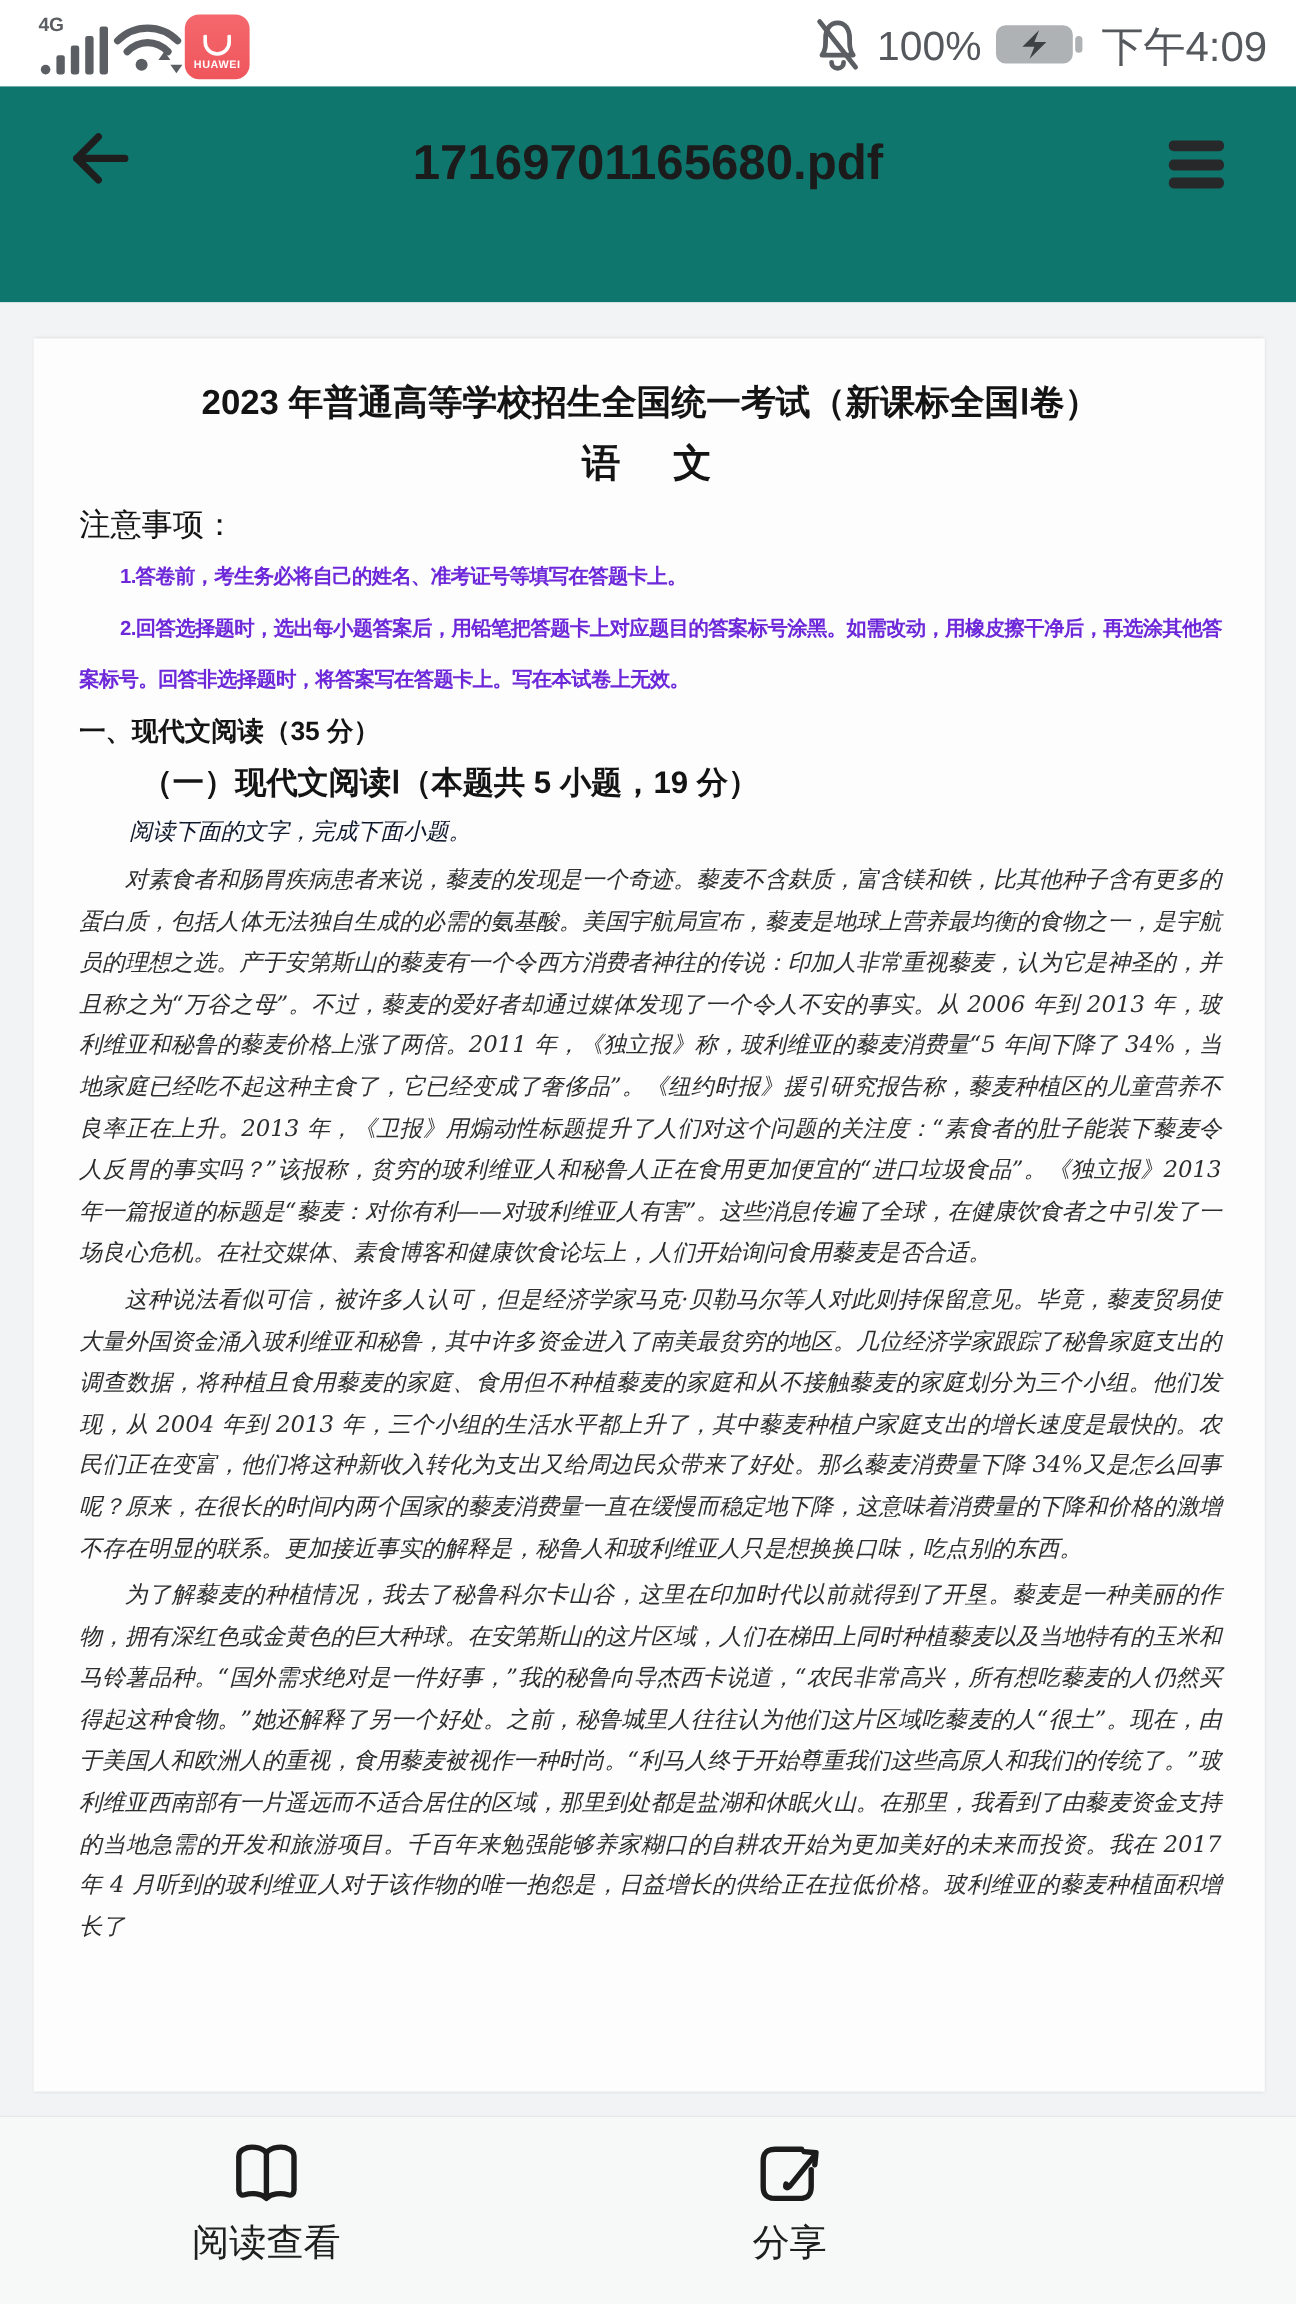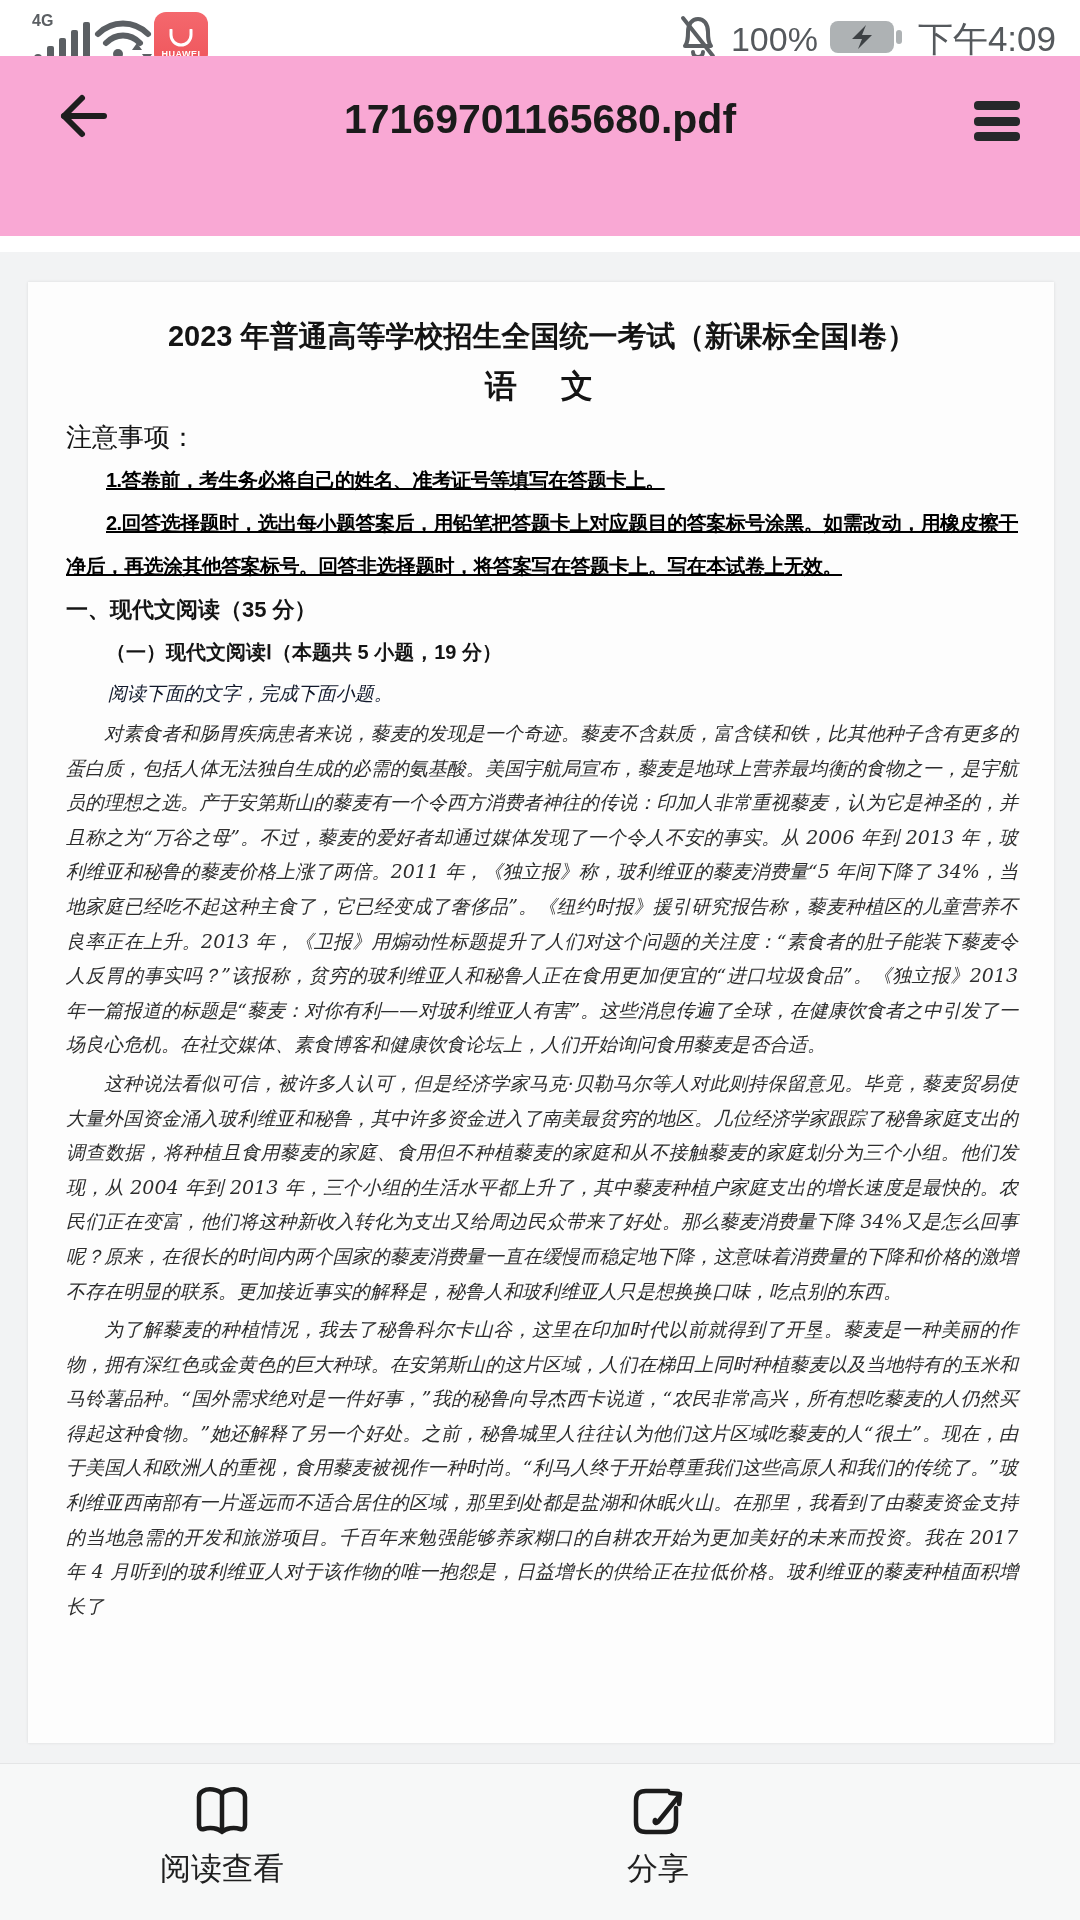--- a/index.html
+++ b/index.html
@@ -23,21 +23,21 @@
   .sb-time{font-size:35px;color:#55595d;margin-left:4px;}
   .app-badge{
     width:54px;height:54px;border-radius:12px;
     background:linear-gradient(180deg,#f4686d 0%,#ef565c 100%);
     display:flex;flex-direction:column;align-items:center;justify-content:flex-end;
     padding-bottom:7px;box-sizing:border-box;
   }
   .app-badge-label{font-size:9px;color:#ffffff;letter-spacing:0.5px;font-weight:700;}
 
   
-  .header{position:absolute;top:56px;left:0;right:0;height:180px;background:#f9a8d4;}
+  .header{position:absolute;top:72px;left:0;right:0;height:180px;background:#0f766e;}
   .back-btn{position:absolute;left:54px;top:32px;width:56px;height:56px;cursor:pointer;}
   .header-title{
     position:absolute;left:140px;right:140px;top:40px;
     text-align:center;font-size:41px;font-weight:700;color:#1b1b1b;
     white-space:nowrap;overflow:hidden;
   }
   .menu-btn{position:absolute;right:58px;top:42px;width:48px;height:46px;cursor:pointer;
     display:flex;flex-direction:column;justify-content:space-between;padding:3px 0;box-sizing:border-box;}
   .menu-bar{width:46px;height:9px;border-radius:4px;background:#26282a;}
 
@@ -54,28 +54,28 @@
     margin:16px 0 0 0;line-height:40px;white-space:nowrap;
   }
   .doc-subject{
     text-align:center;font-size:32px;font-weight:700;color:#141414;
     margin:8px 0 0 0;line-height:44px;letter-spacing:6px;
   }
   .notice-heading{
     font-size:26px;font-weight:400;color:#141414;line-height:43px;margin:8px 0 0 0;
   }
   .notice{
-    font-size:20px;font-weight:700;color:#000000;line-height:43px;
-    text-align:justify;text-indent:2em;margin:0;letter-spacing:-0.6px;text-decoration:underline;
+    font-size:17px;font-weight:700;color:#6d28d9;line-height:43px;
+    text-align:justify;text-indent:2em;margin:0;letter-spacing:-0.6px;
   }
   .section-heading{
     font-size:22px;font-weight:700;color:#141414;line-height:43px;margin:0;
   }
   .subsection-heading{
-    font-size:20px;font-weight:700;color:#141414;line-height:43px;margin:0;text-indent:2em;
+    font-size:26px;font-weight:700;color:#141414;line-height:43px;margin:0;text-indent:2em;
   }
   .doc-instruction{
     font-size:19px;color:#0f172a;line-height:38px;margin:0;text-indent:2.2em;
     font-family:"DejaVu Serif",serif;font-style:italic;
   }
   .doc-para{
     font-size:19px;color:#2d2d2d;line-height:34.6px;
     text-align:justify;text-indent:2em;margin:4px 0 0 0;
     font-family:"DejaVu Serif",serif;font-style:italic;
   }

